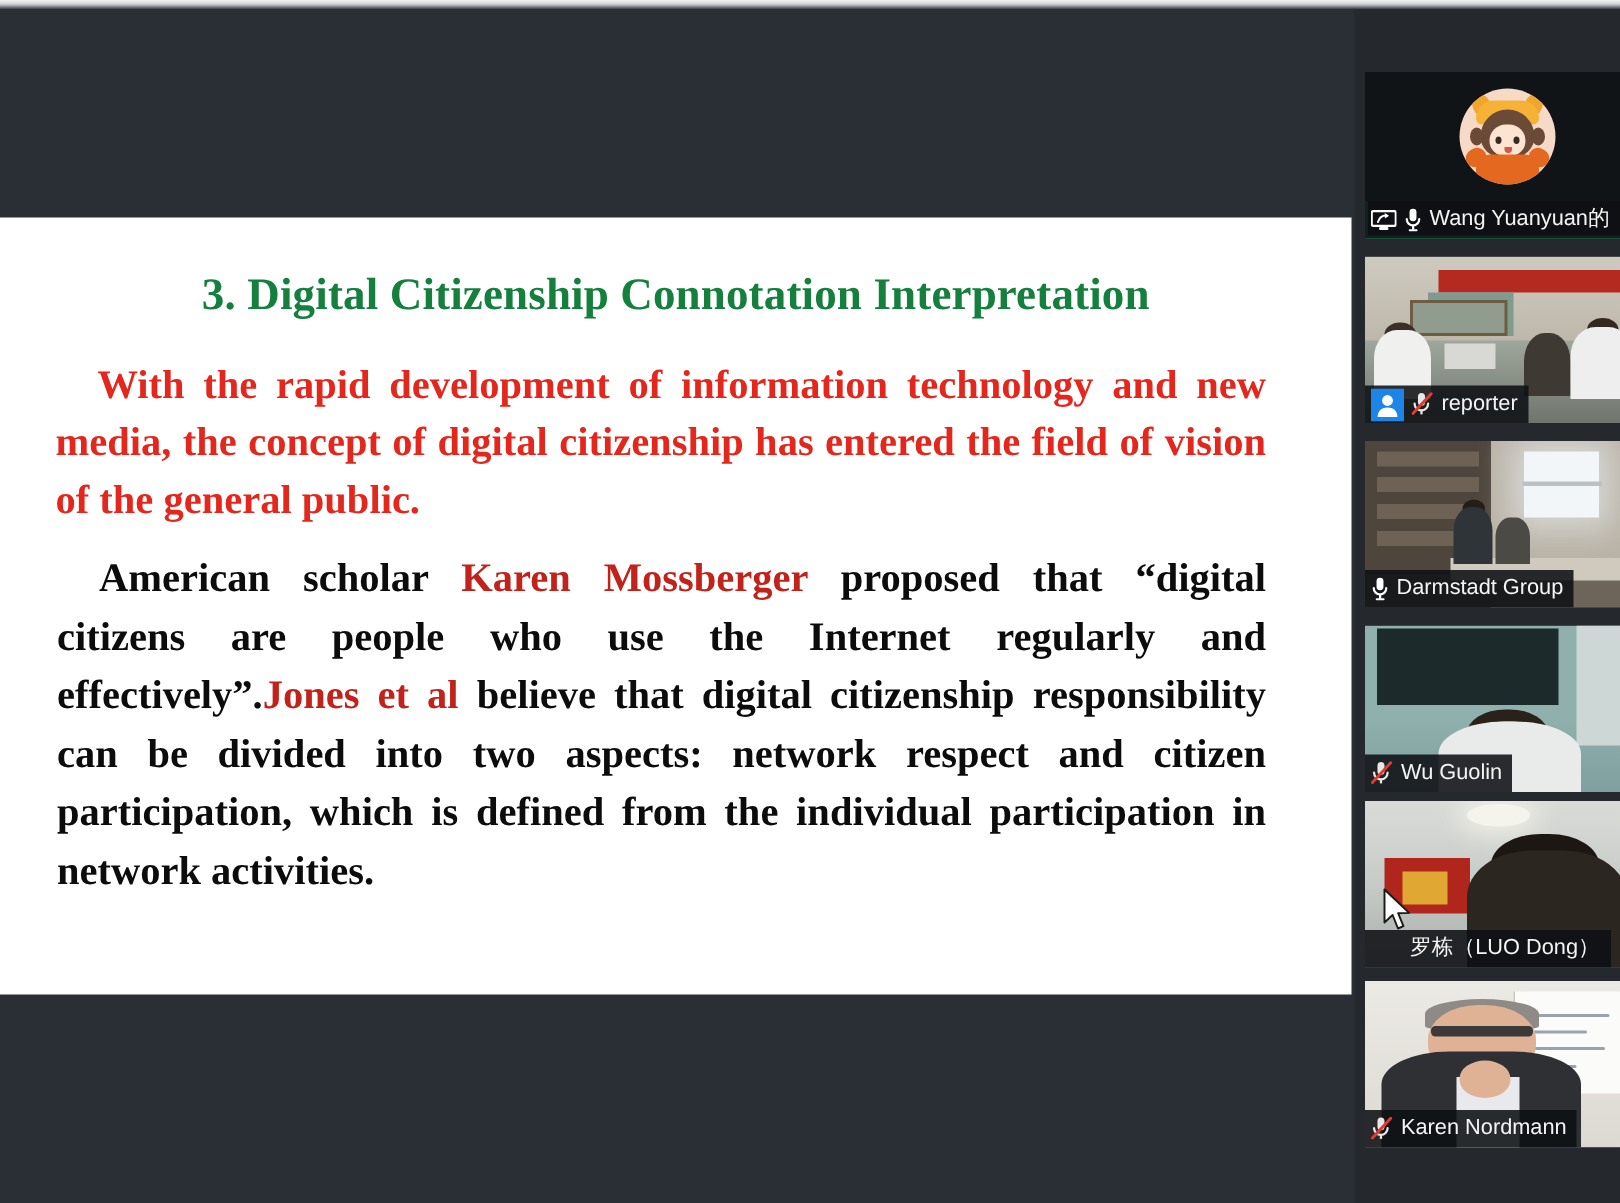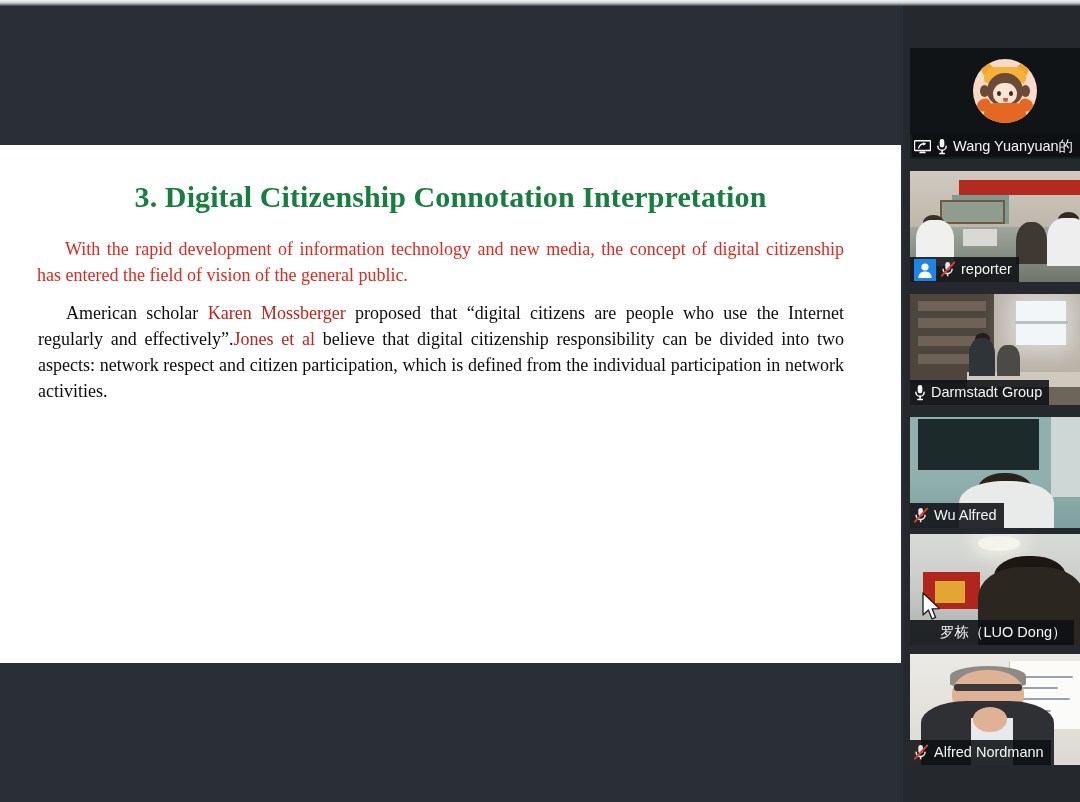--- a/index.html
+++ b/index.html
@@ -30,22 +30,22 @@
     font-family:"Liberation Serif", serif;
     font-weight:bold;
     font-size:30px;
     line-height:1.32;
     color:#15803d;
     text-align:center;
     letter-spacing:.1px;
   }
   .slide-para{
     font-family:"Liberation Serif", serif;
-    font-weight:normal;
-    font-size:18px;
+    font-weight:bold;
+    font-size:27px;
     line-height:1.44;
     margin:0;
     text-align:justify;
     color:#0c0c0c;
   }
   #para-red{
     color:#e3271c;
     padding:20px 57px 0 37px;
     text-indent:28px;
   }
@@ -307,21 +307,21 @@
     </div>
     <div class="tile-label">
       <span class="ico">
         <svg width="15" height="17" viewBox="0 0 16 18">
           <rect x="4.6" y="1" width="5" height="9" rx="2.5" fill="#e8e8e8"></rect>
           <path d="M2.2 8.6 a4.8 4.8 0 0 0 9.6 0" fill="none" stroke="#e8e8e8" stroke-width="1.6" stroke-linecap="round"></path>
           <rect x="6.3" y="13" width="1.6" height="3.2" fill="#e8e8e8"></rect>
           <line x1="1" y1="15.6" x2="14" y2="1.6" stroke="#e23b30" stroke-width="2.1" stroke-linecap="round"></line>
         </svg>
       </span>
-      <span class="nm">Wu Alfred</span>
+      <span class="nm">Wu Guolin</span>
     </div>
   </div>
 
   <div class="tile" style="top:528px;height:111px;">
     <div class="tile-video">
       <div class="scene">
         <div class="ld-bg"></div>
         <div class="ld-lamp"></div>
         <div class="ld-red"></div>
         <div class="ld-red2"></div>
@@ -355,21 +355,21 @@
     </div>
     <div class="tile-label">
       <span class="ico">
         <svg width="15" height="17" viewBox="0 0 16 18">
           <rect x="4.6" y="1" width="5" height="9" rx="2.5" fill="#e8e8e8"></rect>
           <path d="M2.2 8.6 a4.8 4.8 0 0 0 9.6 0" fill="none" stroke="#e8e8e8" stroke-width="1.6" stroke-linecap="round"></path>
           <rect x="6.3" y="13" width="1.6" height="3.2" fill="#e8e8e8"></rect>
           <line x1="1" y1="15.6" x2="14" y2="1.6" stroke="#e23b30" stroke-width="2.1" stroke-linecap="round"></line>
         </svg>
       </span>
-      <span class="nm">Alfred Nordmann</span>
+      <span class="nm">Karen Nordmann</span>
     </div>
   </div>
 
 </div>
 
 <svg id="cursor" viewBox="0 0 20 30">
   <path d="M1 1 L1 23 L6.4 18 L10 27 L13.6 25.4 L10.1 16.8 L17.4 16.6 Z" fill="#ffffff" stroke="#1a1a1a" stroke-width="1.3" stroke-linejoin="round"></path>
 </svg>
 
 </body></html>

